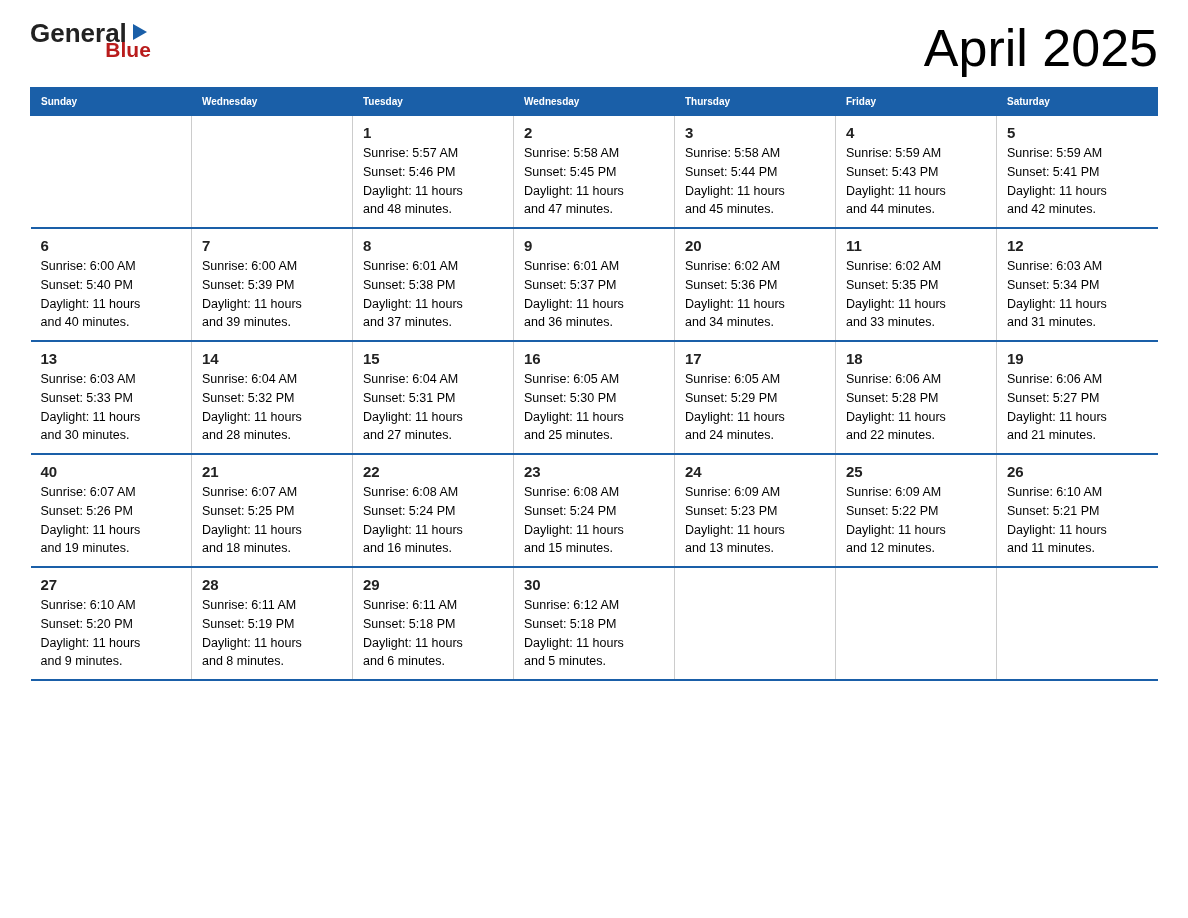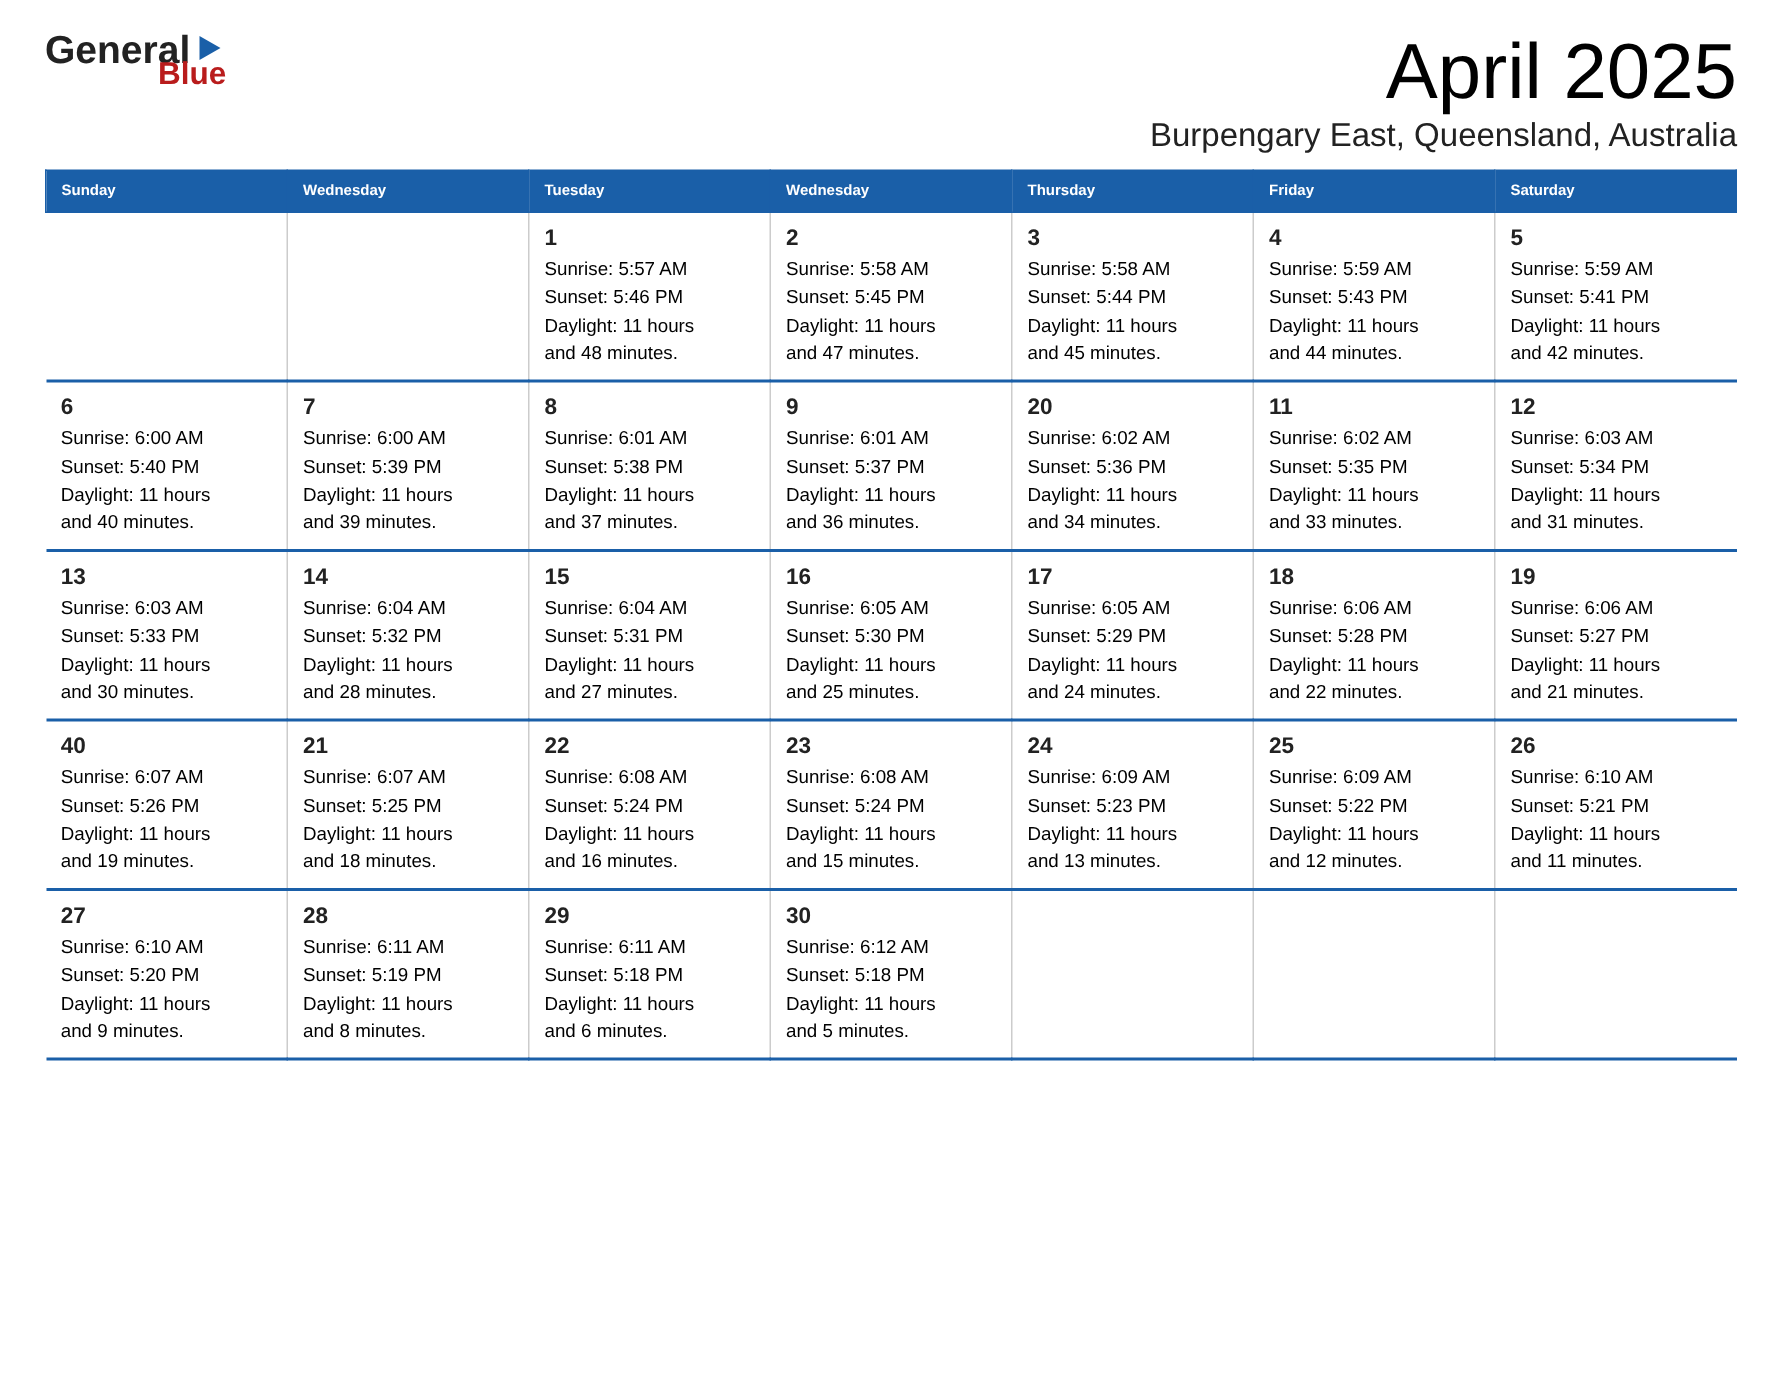--- a/index.html
+++ b/index.html
@@ -101,21 +101,20 @@
     <div style="display:flex;align-items:center;">
       <span class="logo-text">General</span>
       <svg width="22" height="22" viewBox="0 0 22 22" style="margin-left:2px;margin-top:-2px;">
         <polygon points="4,3 18,11 4,19" fill="#1a5fa8"></polygon>
       </svg>
     </div>
     <div class="logo-blue-line" style="font-size:21px;font-weight:bold;color:#b91c1c;margin-top:-8px;">Blue</div>
   </div>
   <div class="title-area">
     <div class="month-title">April 2025</div>
-    <div class="location-title">Burpengary East, Queensland, Australia</div>
   </div>
 </div>
 
 <table class="calendar-table">
   <thead>
     <tr>
       <th>Sunday</th>
       <th>Wednesday</th>
       <th>Tuesday</th>
       <th>Wednesday</th>

